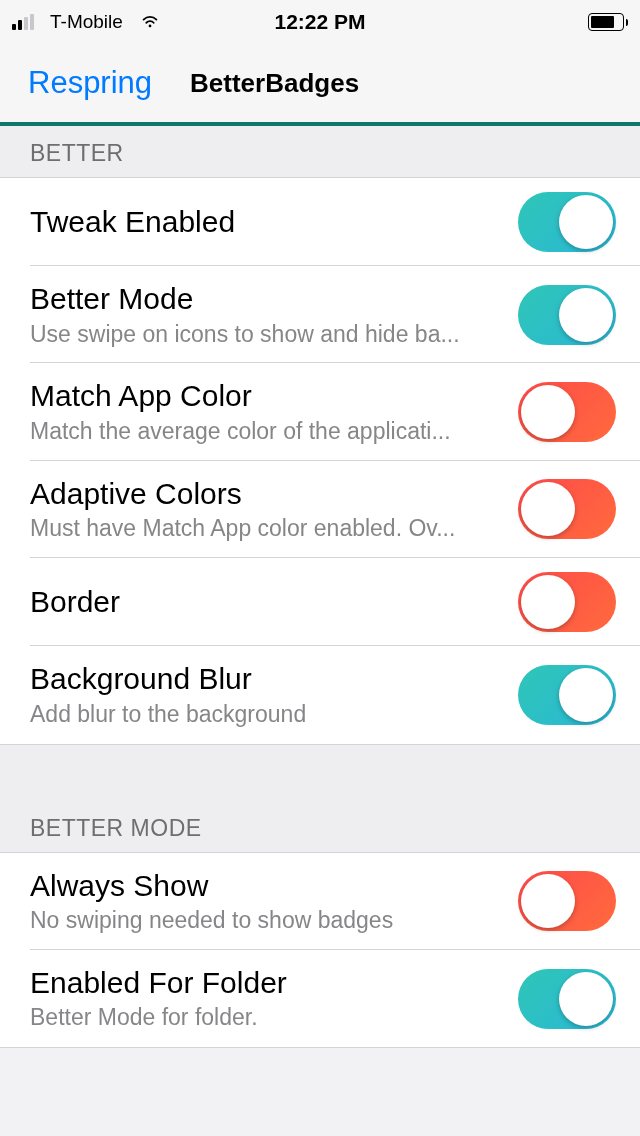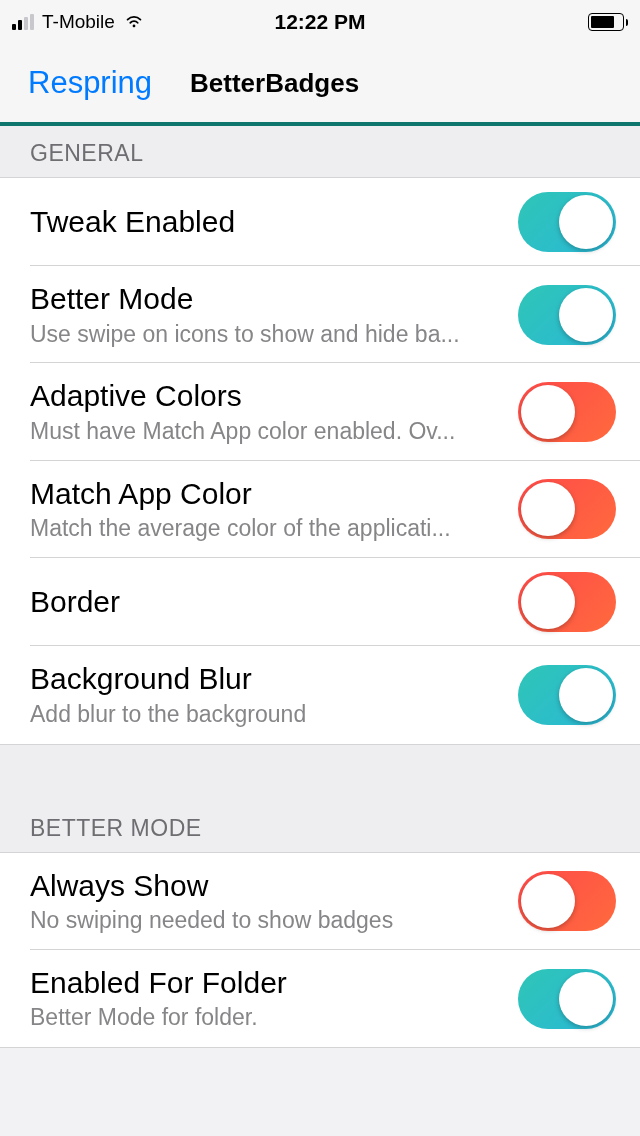--- a/index.html
+++ b/index.html
@@ -22,21 +22,21 @@
       justify-content: space-between;
       padding: 0 12px;
       background: #f6f6f7;
       font-size: 20px;
       font-weight: 600;
       color: #000;
     }
     .status-left {
       display: flex;
       align-items: center;
-      gap: 8px;
+      gap: 16px;
     }
     .signal-bars {
       display: flex;
       align-items: flex-end;
       gap: 2px;
       height: 16px;
     }
     .signal-bars span {
       width: 4px;
       background: #000;
@@ -218,59 +218,59 @@
       </div>
     <div class="battery-tip"></div>
   </div>
 </div>
 
 <div class="nav-bar">
   <span class="nav-back">Respring</span>
   <span class="nav-title">BetterBadges</span>
 </div>
 
-<div class="section-header first">GENERAL</div>
+<div class="section-header first">BETTER</div>
 <div class="list">
   <div class="cell">
     <div class="cell-text">
       <div class="cell-title">Tweak Enabled</div>
     </div>
     <div class="toggle on-teal">
         <div class="toggle-knob"></div>
       </div>
   </div>
   <div class="cell">
     <div class="cell-text">
       <div class="cell-title">Better Mode</div>
       <div class="cell-sub">Use swipe on icons to show and hide ba...</div>
     </div>
     <div class="toggle on-teal">
         <div class="toggle-knob"></div>
       </div>
   </div>
   <div class="cell">
     <div class="cell-text">
+      <div class="cell-title">Match App Color</div>
+      <div class="cell-sub">Match the average color of the applicati...</div>
+    </div>
+    <div class="toggle on-red knob-left">
+        <div class="toggle-knob"></div>
+      </div>
+  </div>
+  <div class="cell">
+    <div class="cell-text">
       <div class="cell-title">Adaptive Colors</div>
       <div class="cell-sub">Must have Match App color enabled. Ov...</div>
     </div>
     <div class="toggle on-red knob-left">
         <div class="toggle-knob"></div>
       </div>
   </div>
   <div class="cell">
     <div class="cell-text">
-      <div class="cell-title">Match App Color</div>
-      <div class="cell-sub">Match the average color of the applicati...</div>
-    </div>
-    <div class="toggle on-red knob-left">
-        <div class="toggle-knob"></div>
-      </div>
-  </div>
-  <div class="cell">
-    <div class="cell-text">
       <div class="cell-title">Border</div>
     </div>
     <div class="toggle on-red knob-left">
         <div class="toggle-knob"></div>
       </div>
   </div>
   <div class="cell">
     <div class="cell-text">
       <div class="cell-title">Background Blur</div>
       <div class="cell-sub">Add blur to the background</div>

